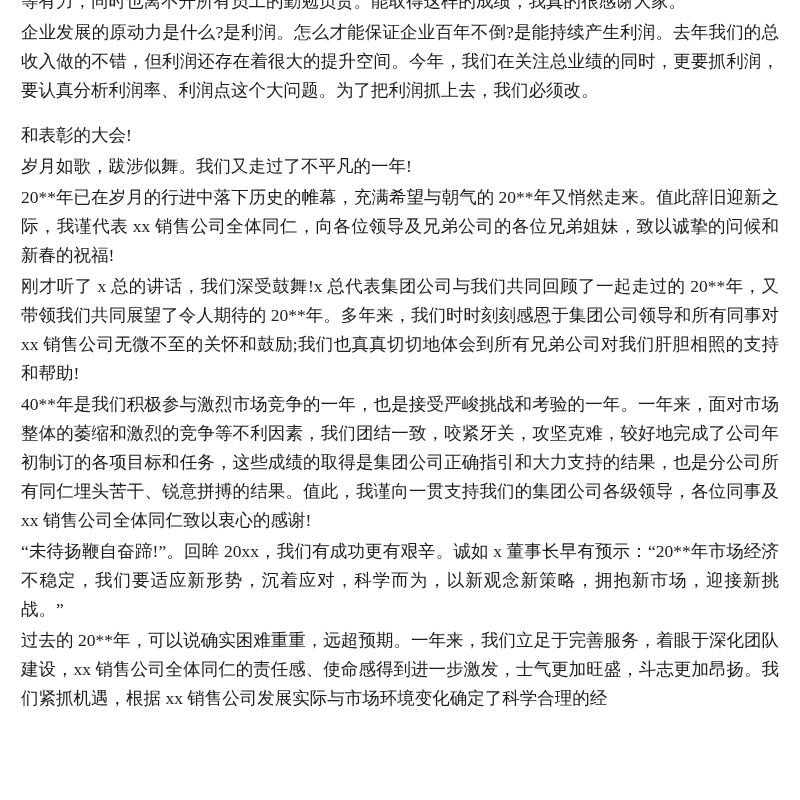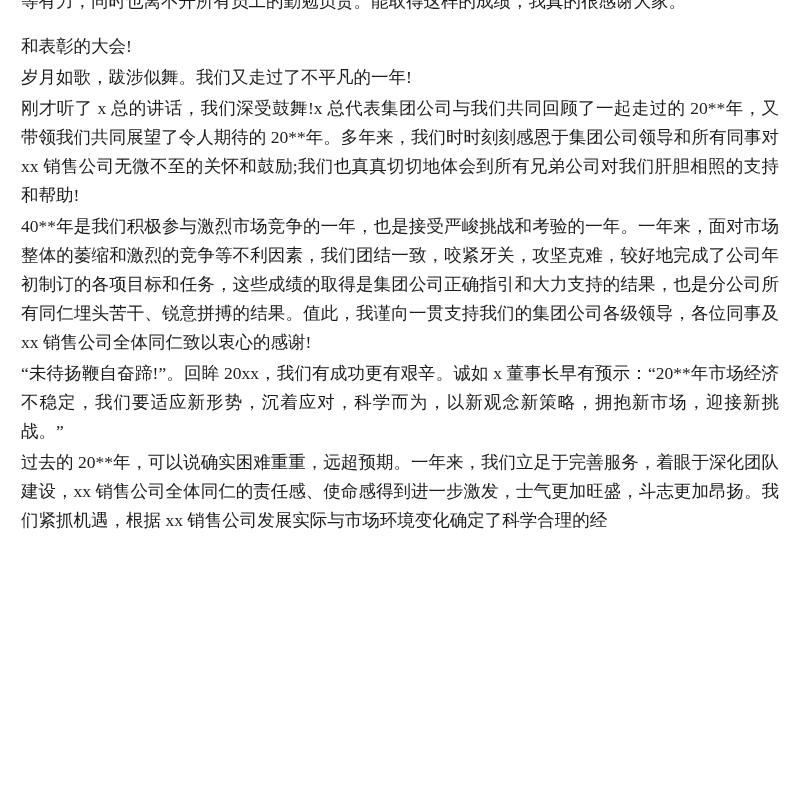--- a/index.html
+++ b/index.html
@@ -29,20 +29,22 @@
   }
   .blank-line {
     height: 14px;
   }
 </style>
 </head>
 <body>
 
 <div class="page">
   <p>等有力，同时也离不开所有员工的勤勉负责。能取得这样的成绩，我真的很感谢大家。</p>
+  <p>企业发展的原动力是什么?是利润。怎么才能保证企业百年不倒?是能持续产生利润。去年我们的总收入做的不错，但利润还存在着很大的提升空间。今年，我们在关注总业绩的同时，更要抓利润，要认真分析利润率、利润点这个大问题。为了把利润抓上去，我们必须改。</p>
   <div class="blank-line"></div>
   <p>和表彰的大会!</p>
   <p>岁月如歌，跋涉似舞。我们又走过了不平凡的一年!</p>
+  <p>20**年已在岁月的行进中落下历史的帷幕，充满希望与朝气的 20**年又悄然走来。值此辞旧迎新之际，我谨代表 xx 销售公司全体同仁，向各位领导及兄弟公司的各位兄弟姐妹，致以诚挚的问候和新春的祝福!</p>
   <p>刚才听了 x 总的讲话，我们深受鼓舞!x 总代表集团公司与我们共同回顾了一起走过的 20**年，又带领我们共同展望了令人期待的 20**年。多年来，我们时时刻刻感恩于集团公司领导和所有同事对 xx 销售公司无微不至的关怀和鼓励;我们也真真切切地体会到所有兄弟公司对我们肝胆相照的支持和帮助!</p>
   <p>40**年是我们积极参与激烈市场竞争的一年，也是接受严峻挑战和考验的一年。一年来，面对市场整体的萎缩和激烈的竞争等不利因素，我们团结一致，咬紧牙关，攻坚克难，较好地完成了公司年初制订的各项目标和任务，这些成绩的取得是集团公司正确指引和大力支持的结果，也是分公司所有同仁埋头苦干、锐意拼搏的结果。值此，我谨向一贯支持我们的集团公司各级领导，各位同事及 xx 销售公司全体同仁致以衷心的感谢!</p>
   <p>“未待扬鞭自奋蹄!”。回眸 20xx，我们有成功更有艰辛。诚如 x 董事长早有预示：“20**年市场经济不稳定，我们要适应新形势，沉着应对，科学而为，以新观念新策略，拥抱新市场，迎接新挑战。”</p>
   <p>过去的 20**年，可以说确实困难重重，远超预期。一年来，我们立足于完善服务，着眼于深化团队建设，xx 销售公司全体同仁的责任感、使命感得到进一步激发，士气更加旺盛，斗志更加昂扬。我们紧抓机遇，根据 xx 销售公司发展实际与市场环境变化确定了科学合理的经</p>
 </div>
 
 </body></html>

